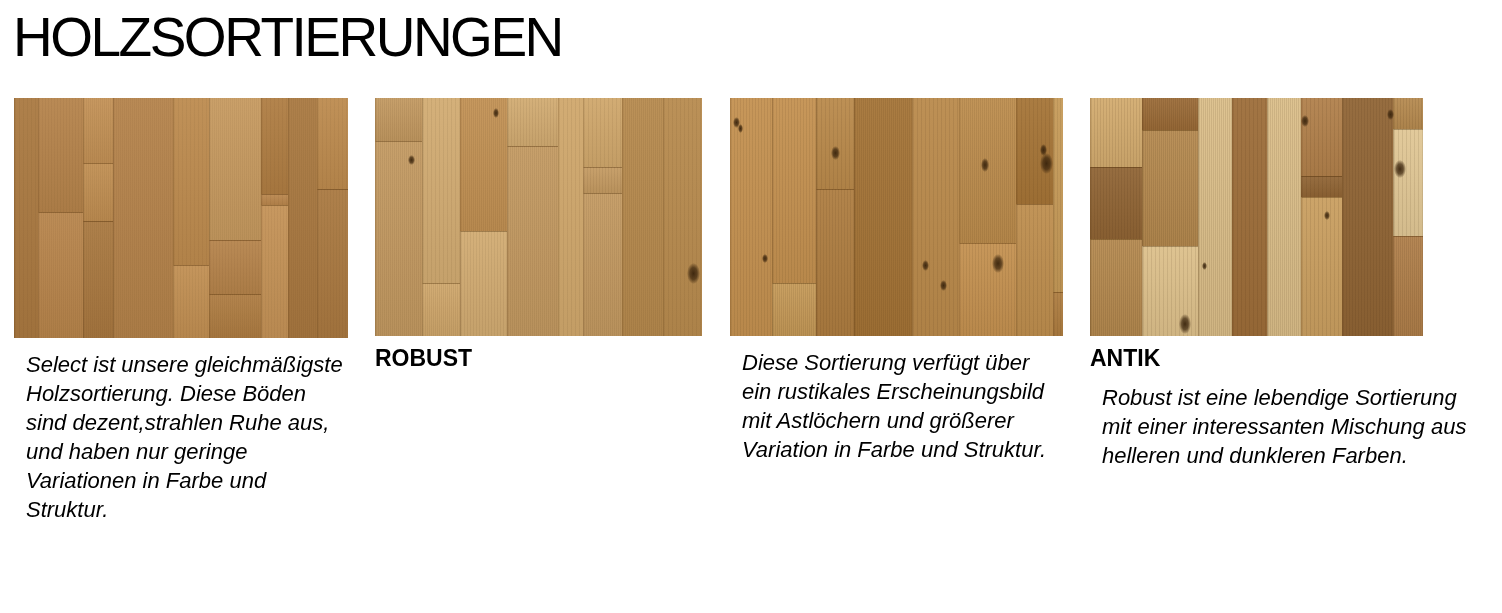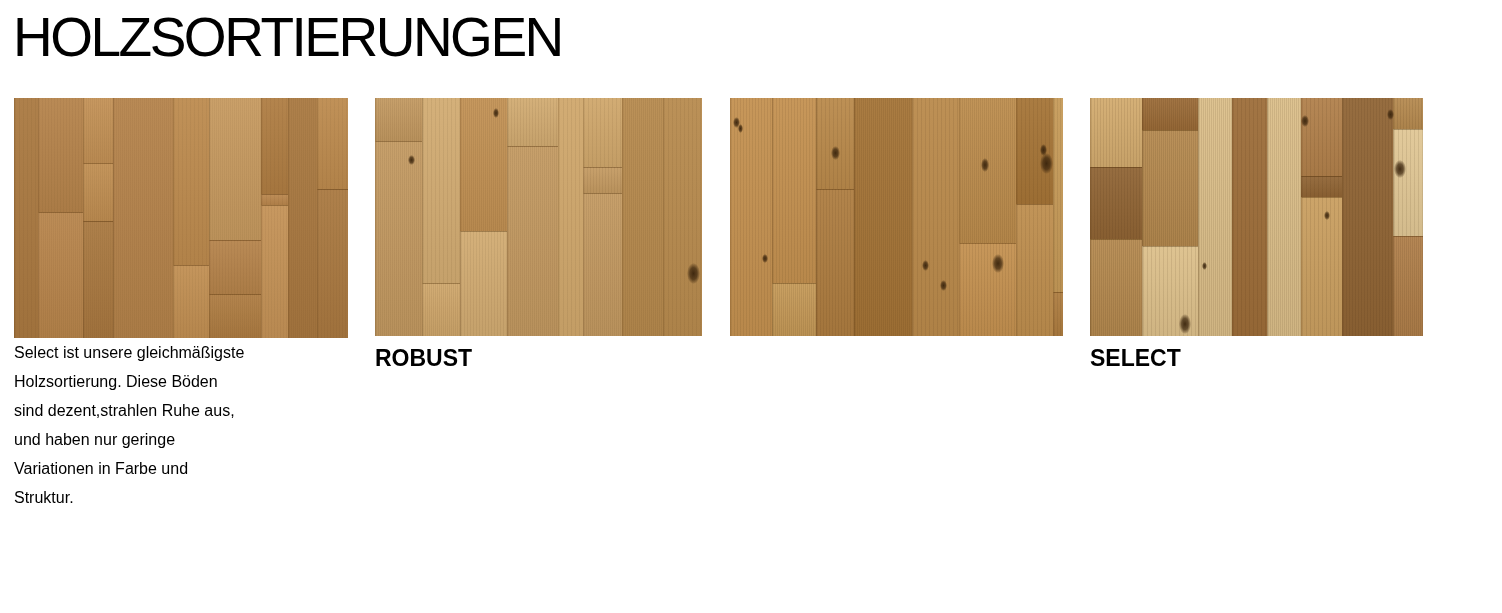--- a/index.html
+++ b/index.html
@@ -56,25 +56,26 @@
       rgba(58,36,12,0.0) 72%);
   }
   .cat-name {
     margin: 9px 0 3px 0;
     font-size: 23px;
     line-height: 26px;
     font-weight: 700;
     white-space: nowrap;
   }
   .cat-desc {
-    margin: 0;
-    font-size: 16px;
+    margin: 12px;
+    font-size: 22px;
     line-height: 29px;
     font-weight: 400;
     white-space: pre-line;
+    font-style: italic;
   }
 </style>
 </head>
 <body>
 
 <div id="canvas">
   <h1 class="title">HOLZSORTIERUNGEN</h1>
   <div id="categories">
   <section class="category">
     <div class="wood" style="background: rgb(188, 138, 78);">
@@ -147,20 +148,24 @@
           <div class="knot" style="width: 8.52856px; height: 13.6457px; left: 250.55px; top: 60.4478px;"></div>
           <div class="knot" style="width: 6.93038px; height: 11.0886px; left: 210.158px; top: 181.843px;"></div>
           <div class="knot" style="width: 5.31662px; height: 8.50659px; left: 7.8663px; top: 26.2206px;"></div>
           <div class="knot" style="width: 6.89555px; height: 11.0329px; left: 192.031px; top: 162.403px;"></div>
           <div class="knot" style="width: 7.45715px; height: 11.9314px; left: 309.662px; top: 46.3016px;"></div>
           <div class="knot" style="width: 13.1108px; height: 20.9772px; left: 309.779px; top: 55.1801px;"></div>
           <div class="knot" style="width: 7.20747px; height: 11.5319px; left: 3.14433px; top: 18.6667px;"></div>
           <div class="knot" style="width: 11.8285px; height: 18.9256px; left: 262.018px; top: 155.932px;"></div>
           <div class="knot" style="width: 8.69753px; height: 13.9161px; left: 100.884px; top: 48.4574px;"></div>
         </div>
+    <p class="cat-desc">Diese Sortierung verfügt über
+ein rustikales Erscheinungsbild
+mit Astlöchern und größerer
+Variation in Farbe und Struktur.</p>
   </section>
 
   <section class="category">
     <div class="wood" style="background: rgb(201, 158, 96);">
           <div class="plank" style="left: 0px; top: 0px; width: 52px; height: 69.1178px; background: repeating-linear-gradient(90deg, rgba(62, 38, 12, 0.1) 0px, rgba(62, 38, 12, 0.1) 1px, rgba(255, 255, 255, 0) 1px, rgba(255, 255, 255, 0) 3px), linear-gradient(rgba(255, 255, 255, 0.06), rgba(0, 0, 0, 0.06)), rgb(210, 171, 110); border-left: 1px solid rgba(80, 50, 15, 0.22);"></div>
           <div class="plank" style="left: 0px; top: 69.1178px; width: 52px; height: 71.808px; background: repeating-linear-gradient(90deg, rgba(62, 38, 12, 0.1) 0px, rgba(62, 38, 12, 0.1) 1px, rgba(255, 255, 255, 0) 1px, rgba(255, 255, 255, 0) 3px), linear-gradient(rgba(255, 255, 255, 0.06), rgba(0, 0, 0, 0.06)), rgb(143, 100, 52); border-left: 1px solid rgba(80, 50, 15, 0.22); border-top: 1px solid rgba(80, 50, 15, 0.3);"></div>
           <div class="plank" style="left: 0px; top: 140.926px; width: 52px; height: 97.0742px; background: repeating-linear-gradient(90deg, rgba(62, 38, 12, 0.1) 0px, rgba(62, 38, 12, 0.1) 1px, rgba(255, 255, 255, 0) 1px, rgba(255, 255, 255, 0) 2px), linear-gradient(rgba(255, 255, 255, 0.06), rgba(0, 0, 0, 0.06)), rgb(182, 138, 80); border-left: 1px solid rgba(80, 50, 15, 0.22); border-top: 1px solid rgba(80, 50, 15, 0.3);"></div>
           <div class="plank" style="left: 52px; top: 0px; width: 56px; height: 32.4602px; background: repeating-linear-gradient(90deg, rgba(62, 38, 12, 0.1) 0px, rgba(62, 38, 12, 0.1) 1px, rgba(255, 255, 255, 0) 1px, rgba(255, 255, 255, 0) 2px), linear-gradient(rgba(255, 255, 255, 0.06), rgba(0, 0, 0, 0.06)), rgb(156, 108, 56); border-left: 1px solid rgba(80, 50, 15, 0.22);"></div>
           <div class="plank" style="left: 52px; top: 32.4602px; width: 56px; height: 115.119px; background: repeating-linear-gradient(90deg, rgba(62, 38, 12, 0.1) 0px, rgba(62, 38, 12, 0.1) 1px, rgba(255, 255, 255, 0) 1px, rgba(255, 255, 255, 0) 2px), linear-gradient(rgba(255, 255, 255, 0.06), rgba(0, 0, 0, 0.06)), rgb(182, 138, 80); border-left: 1px solid rgba(80, 50, 15, 0.22); border-top: 1px solid rgba(80, 50, 15, 0.3);"></div>
           <div class="plank" style="left: 52px; top: 147.58px; width: 56px; height: 90.4203px; background: repeating-linear-gradient(90deg, rgba(62, 38, 12, 0.1) 0px, rgba(62, 38, 12, 0.1) 1px, rgba(255, 255, 255, 0) 1px, rgba(255, 255, 255, 0) 4px), linear-gradient(rgba(255, 255, 255, 0.06), rgba(0, 0, 0, 0.06)), rgb(220, 191, 138); border-left: 1px solid rgba(80, 50, 15, 0.22); border-top: 1px solid rgba(80, 50, 15, 0.3);"></div>
@@ -174,16 +179,19 @@
           <div class="plank" style="left: 303px; top: 0px; width: 30px; height: 31.4466px; background: repeating-linear-gradient(90deg, rgba(62, 38, 12, 0.1) 0px, rgba(62, 38, 12, 0.1) 1px, rgba(255, 255, 255, 0) 1px, rgba(255, 255, 255, 0) 3px), linear-gradient(rgba(255, 255, 255, 0.06), rgba(0, 0, 0, 0.06)), rgb(182, 138, 80); border-left: 1px solid rgba(80, 50, 15, 0.22);"></div>
           <div class="plank" style="left: 303px; top: 31.4466px; width: 30px; height: 107.03px; background: repeating-linear-gradient(90deg, rgba(62, 38, 12, 0.1) 0px, rgba(62, 38, 12, 0.1) 1px, rgba(255, 255, 255, 0) 1px, rgba(255, 255, 255, 0) 4px), linear-gradient(rgba(255, 255, 255, 0.06), rgba(0, 0, 0, 0.06)), rgb(224, 199, 149); border-left: 1px solid rgba(80, 50, 15, 0.22); border-top: 1px solid rgba(80, 50, 15, 0.3);"></div>
           <div class="plank" style="left: 303px; top: 138.476px; width: 30px; height: 99.5236px; background: repeating-linear-gradient(90deg, rgba(62, 38, 12, 0.1) 0px, rgba(62, 38, 12, 0.1) 1px, rgba(255, 255, 255, 0) 1px, rgba(255, 255, 255, 0) 2px), linear-gradient(rgba(255, 255, 255, 0.06), rgba(0, 0, 0, 0.06)), rgb(176, 128, 74); border-left: 1px solid rgba(80, 50, 15, 0.22); border-top: 1px solid rgba(80, 50, 15, 0.3);"></div>
           <div class="knot" style="width: 12.503px; height: 20.0048px; left: 88.9661px; top: 215.63px;"></div>
           <div class="knot" style="width: 5.12353px; height: 8.19765px; left: 111.989px; top: 163.837px;"></div>
           <div class="knot" style="width: 7.82809px; height: 12.5249px; left: 210.782px; top: 16.5837px;"></div>
           <div class="knot" style="width: 5.71943px; height: 9.15109px; left: 234.452px; top: 113.34px;"></div>
           <div class="knot" style="width: 7.28093px; height: 11.6495px; left: 296.683px; top: 10.6984px;"></div>
           <div class="knot" style="width: 11.6124px; height: 18.5798px; left: 304.286px; top: 61.6083px;"></div>
         </div>
-    <h2 class="cat-name">SELECT</h2>
+    <h2 class="cat-name">ANTIK</h2>
+    <p class="cat-desc">Robust ist eine lebendige Sortierung
+mit einer interessanten Mischung aus
+helleren und dunkleren Farben.</p>
   </section>
 </div>
 </div>
 
 </body></html>

